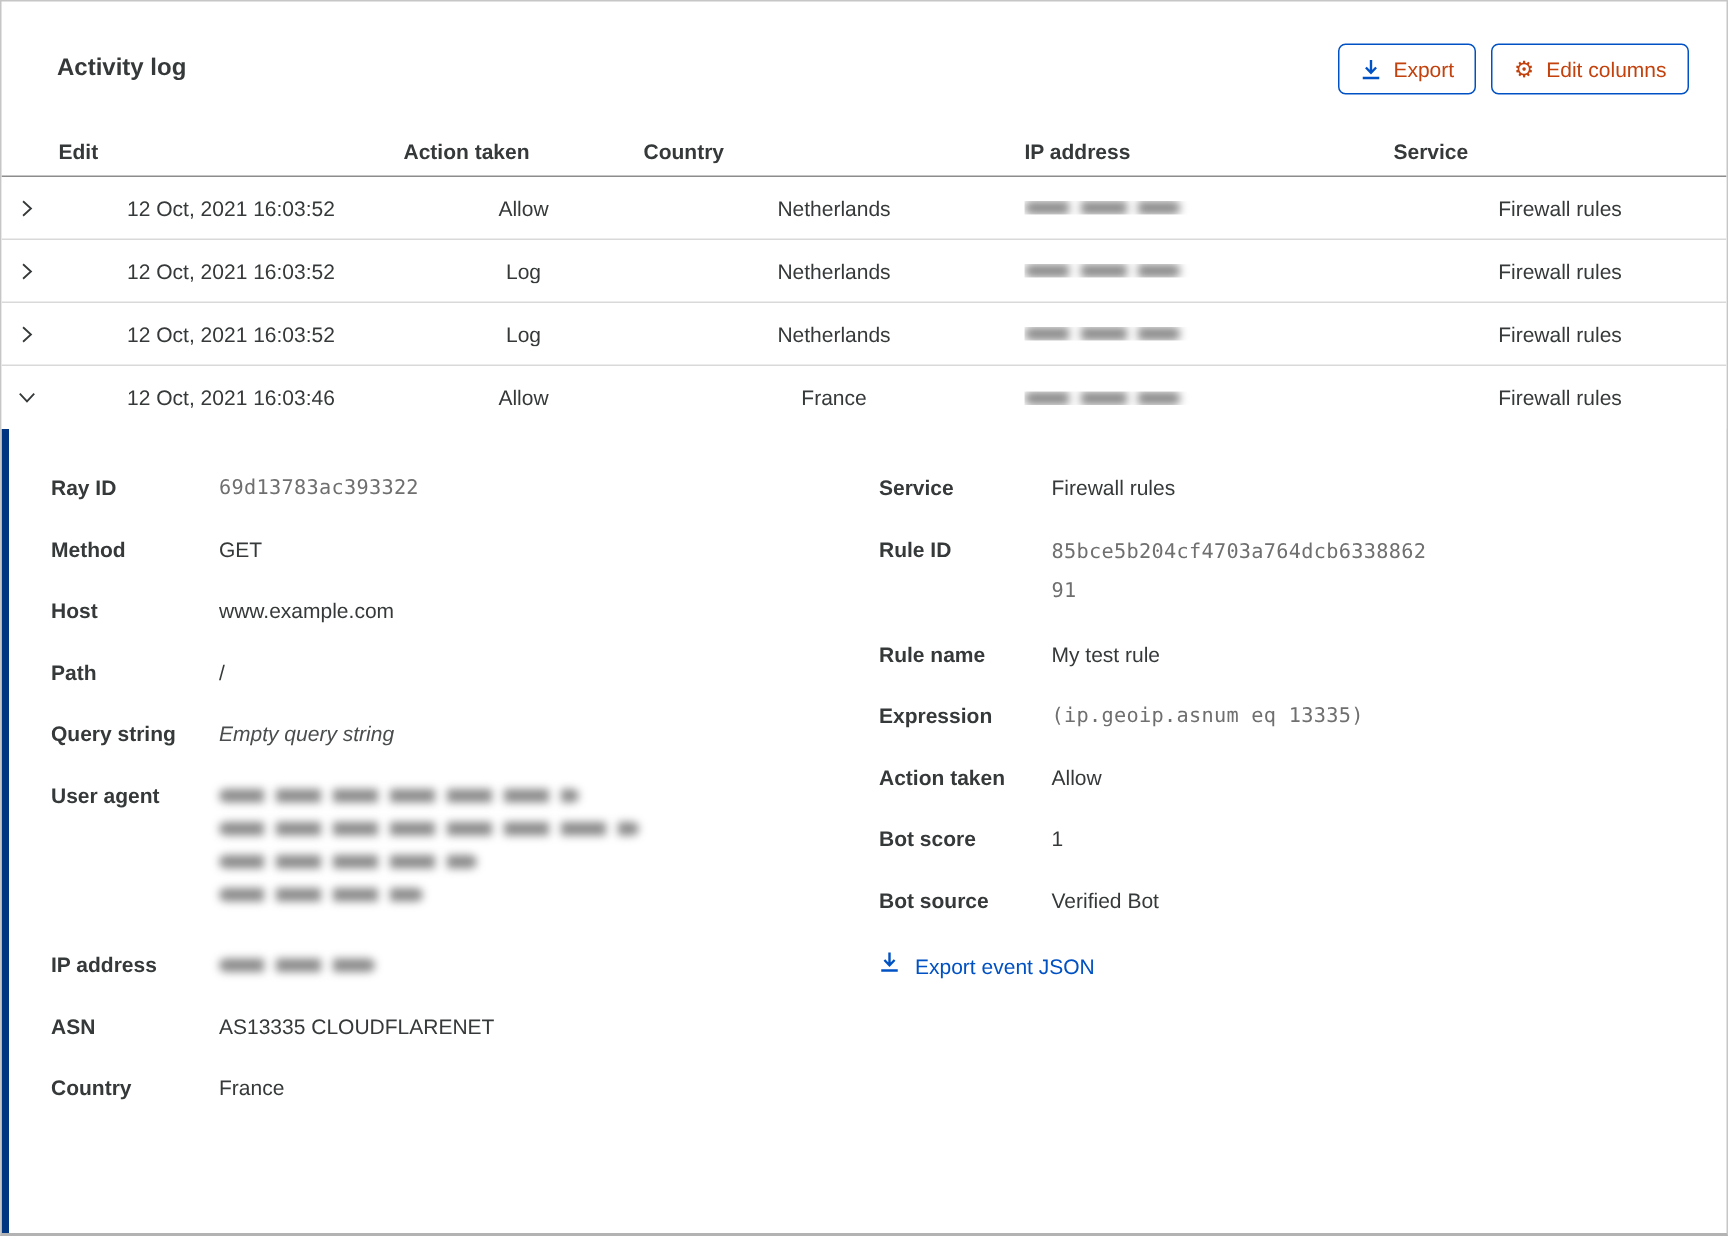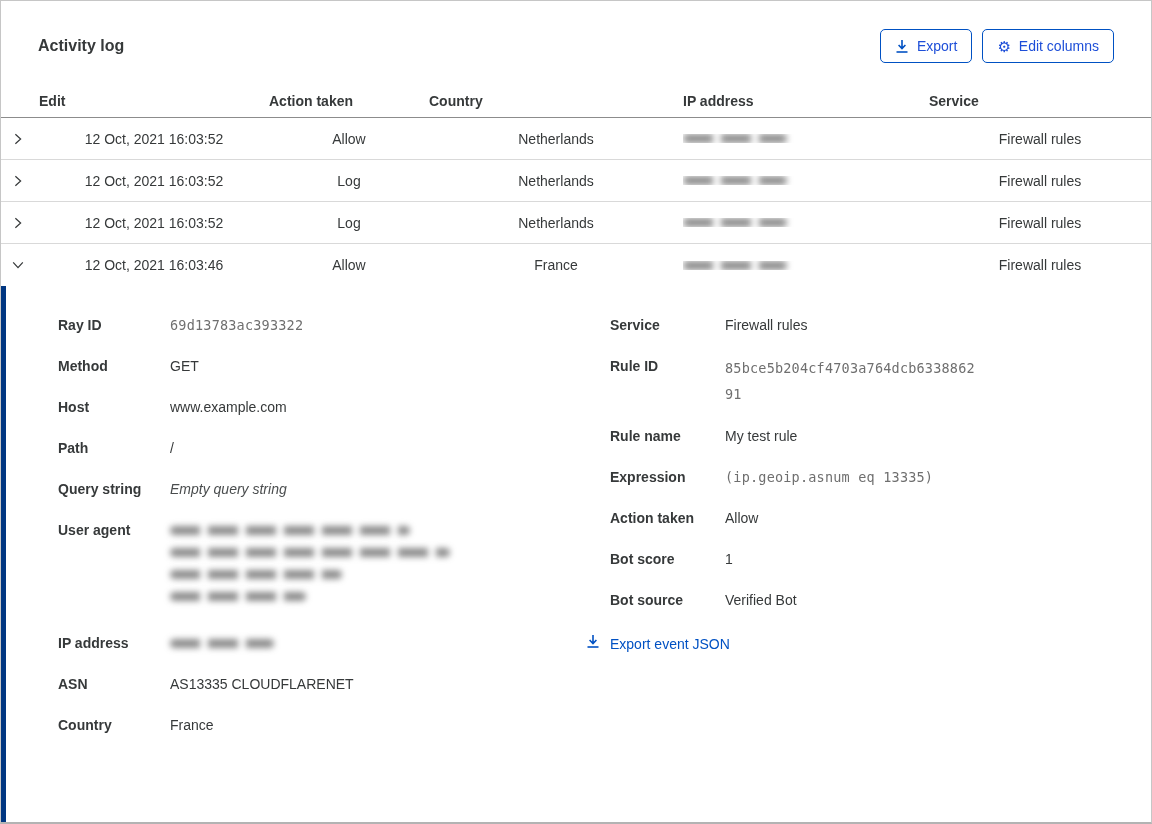--- a/index.html
+++ b/index.html
@@ -14,34 +14,34 @@
     overflow: hidden;
     display: flex;
     flex-direction: column;
   }
 
   
   .topbar {
     display: flex;
     align-items: center;
     justify-content: space-between;
-    padding: 28px 37px 22px 37px;
+    padding: 28px 25px 22px 37px;
   }
   .page-title { font-size: 16px; font-weight: 700; color: #36393a; }
   .btn-group { display: flex; gap: 10px; }
   .btn {
     display: inline-flex;
     align-items: center;
     gap: 8px;
     height: 34px;
     padding: 0 14px;
     background: #fff;
     border: 1px solid #0051c3;
     border-radius: 5px;
-    color: #1d4ed8;
+    color: #c2410c;
     font-size: 14px;
     font-family: "Liberation Sans", sans-serif;
     cursor: pointer;
   }
   .btn svg { display: block; }
   .gear-glyph { font-size: 15px; line-height: 1; }
 
   
   .t-grid {
     display: grid;
@@ -86,21 +86,21 @@
   .detail-panel {
     flex: 1;
     border-left: 5px solid #003681;
     padding: 28px 0 0 28px; 
     display: grid;
     grid-template-columns: 552px auto;
     align-content: start;
   }
   .field-col { display: flex; flex-direction: column; }
   .field-row { display: flex; margin-bottom: 18px; line-height: 23px; }
-  .fl { font-weight: 700; flex: 0 0 112px; margin-left: 24px; }
+  .fl { font-weight: 700; flex: 0 0 112px; }
   .col-right .fl { flex: 0 0 115px; }
   .fv { color: #36393a; }
   .fv.mono {
     font-family: "DejaVu Sans Mono", monospace;
     font-size: 13.5px;
     color: #6f6f6f;
     letter-spacing: .2px;
   }
   .col-right .fv.mono.wrap { max-width: 252px; word-break: break-all; line-height: 26px; }
   .fv.italic { font-style: italic; color: #4a4d4e; }

